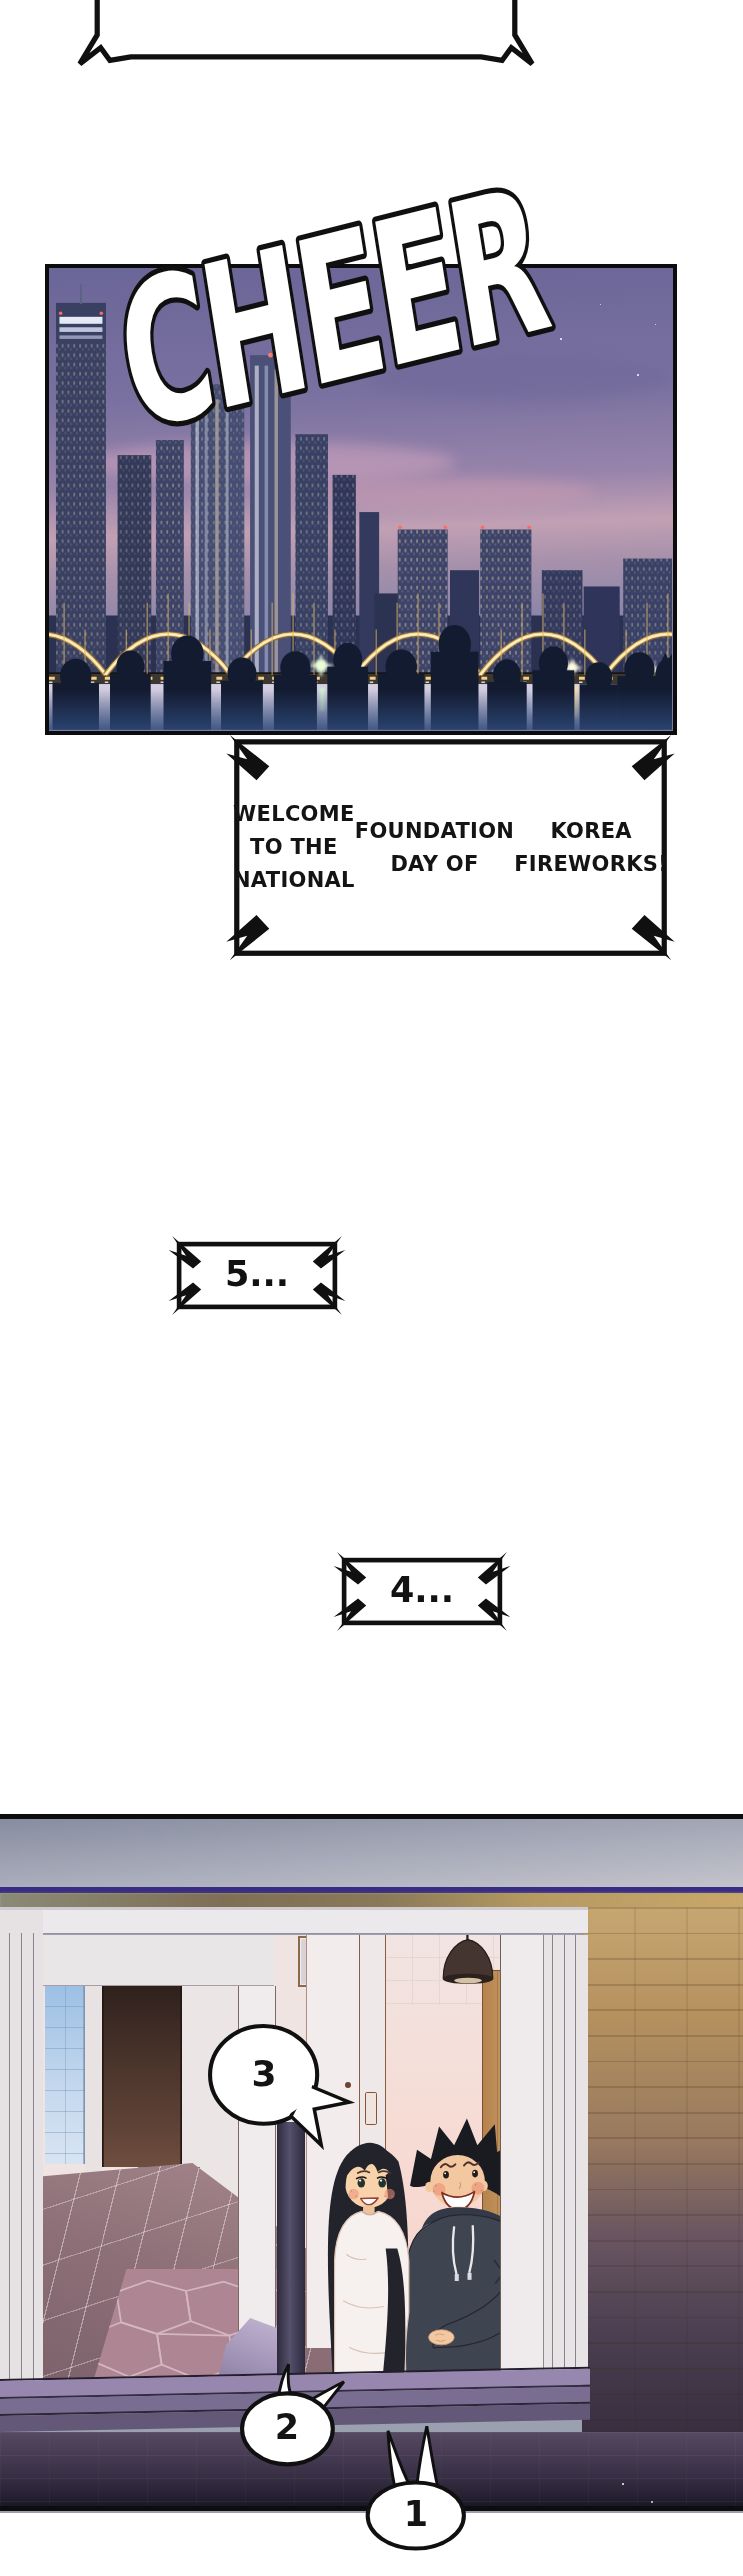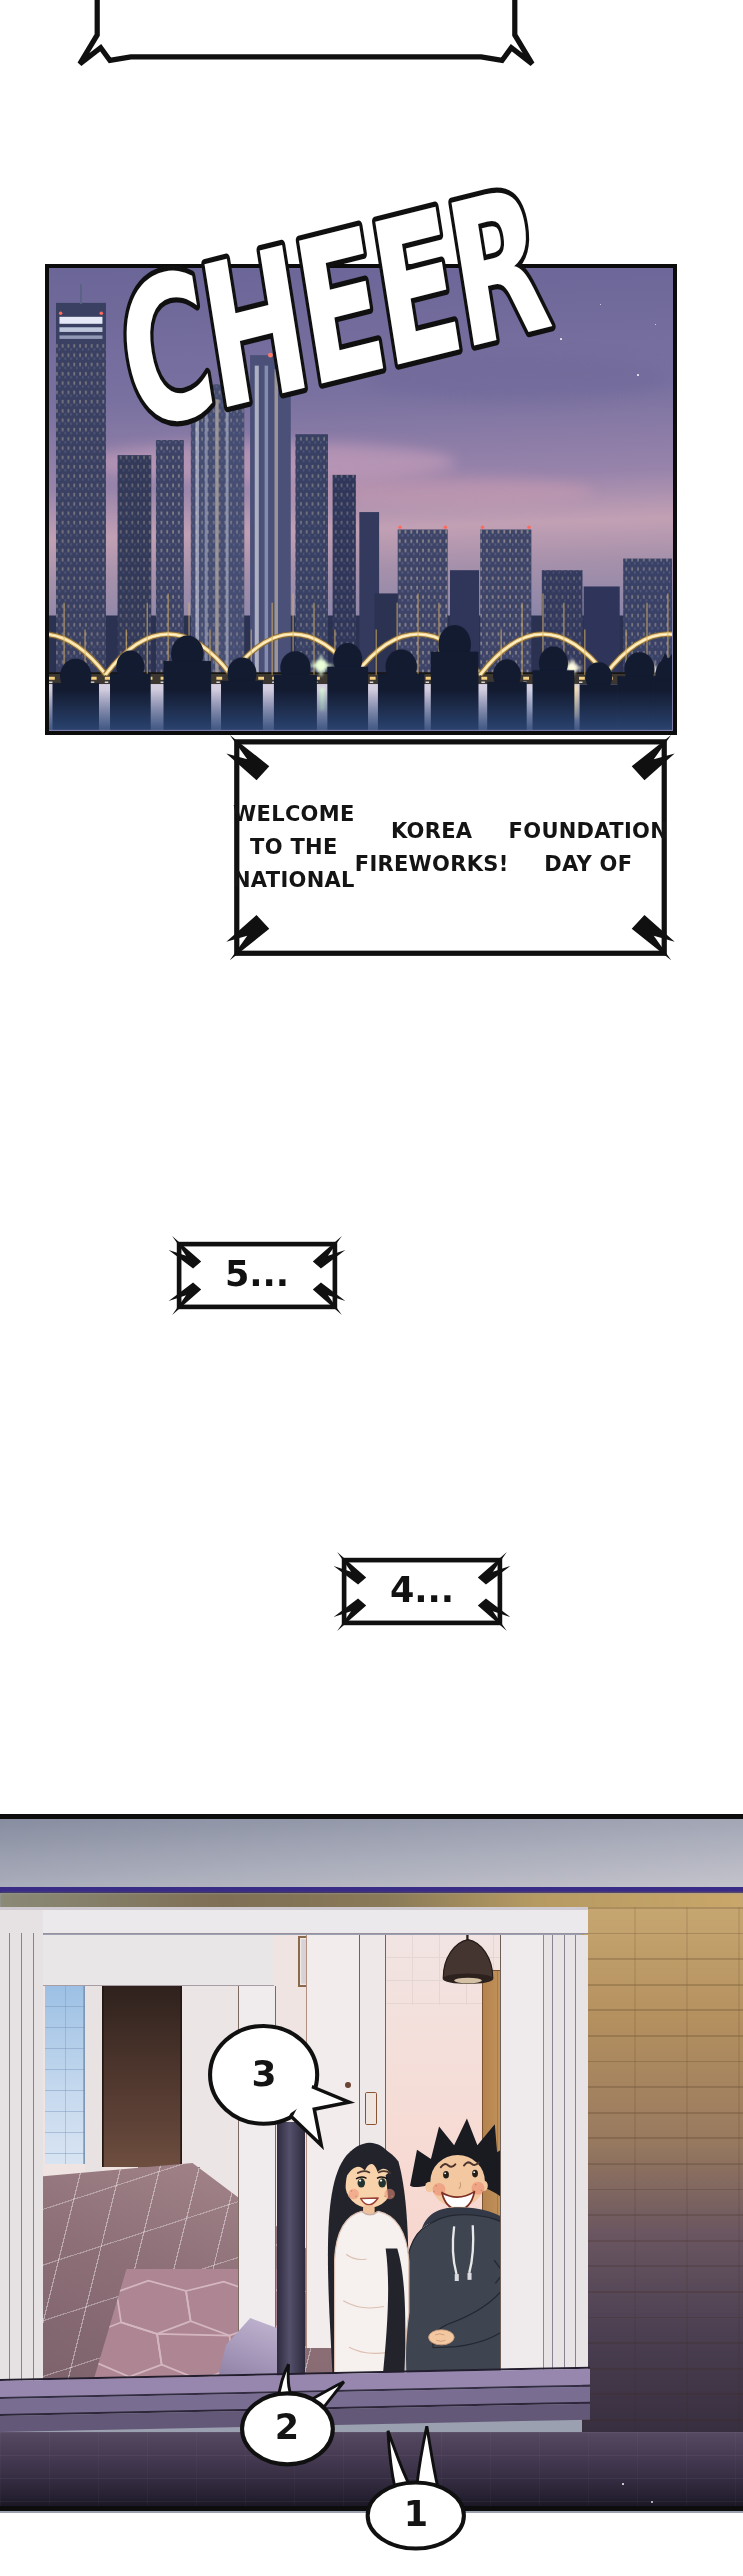--- a/index.html
+++ b/index.html
@@ -223,22 +223,22 @@
         <path d="M78,62 L10,8 L40,50 L4,40 L56,86 Z"></path>
         <path d="M702,62 L770,8 L740,50 L776,40 L724,86 Z"></path>
         <path d="M78,342 L10,396 L40,354 L4,364 L56,318 Z"></path>
         <path d="M702,342 L770,396 L740,354 L776,364 L724,318 Z"></path>
       </g>
     </svg>
     <div class="abs comic-text" style="left:23px;top:11.6px;width:407px;height:212px;display:flex;
          flex-direction:row;align-items:center;justify-content:center;text-align:center;
          font-size:21px;line-height:33px;letter-spacing:0.3px;">
       <span>WELCOME TO THE NATIONAL</span>
+      <span>FOUNDATION DAY OF</span>
       <span>KOREA FIREWORKS!</span>
-      <span>FOUNDATION DAY OF</span>
     </div>
   </div>
 
   <div class="abs" style="left:164px;top:1229px;width:186px;height:93px;z-index:20">
     <svg width="186" height="93" viewBox="0 0 320 160" style="position:absolute;left:0;top:0">
       <rect x="26" y="26" width="268" height="108" fill="#ffffff" stroke="#101010" stroke-width="8"></rect>
       <g fill="#101010">
         <path d="M64,56 L14,12 L38,46 L8,36 L50,68 Z"></path>
         <path d="M256,56 L306,12 L282,46 L312,36 L270,68 Z"></path>
         <path d="M64,104 L14,148 L38,114 L8,124 L50,92 Z"></path>

